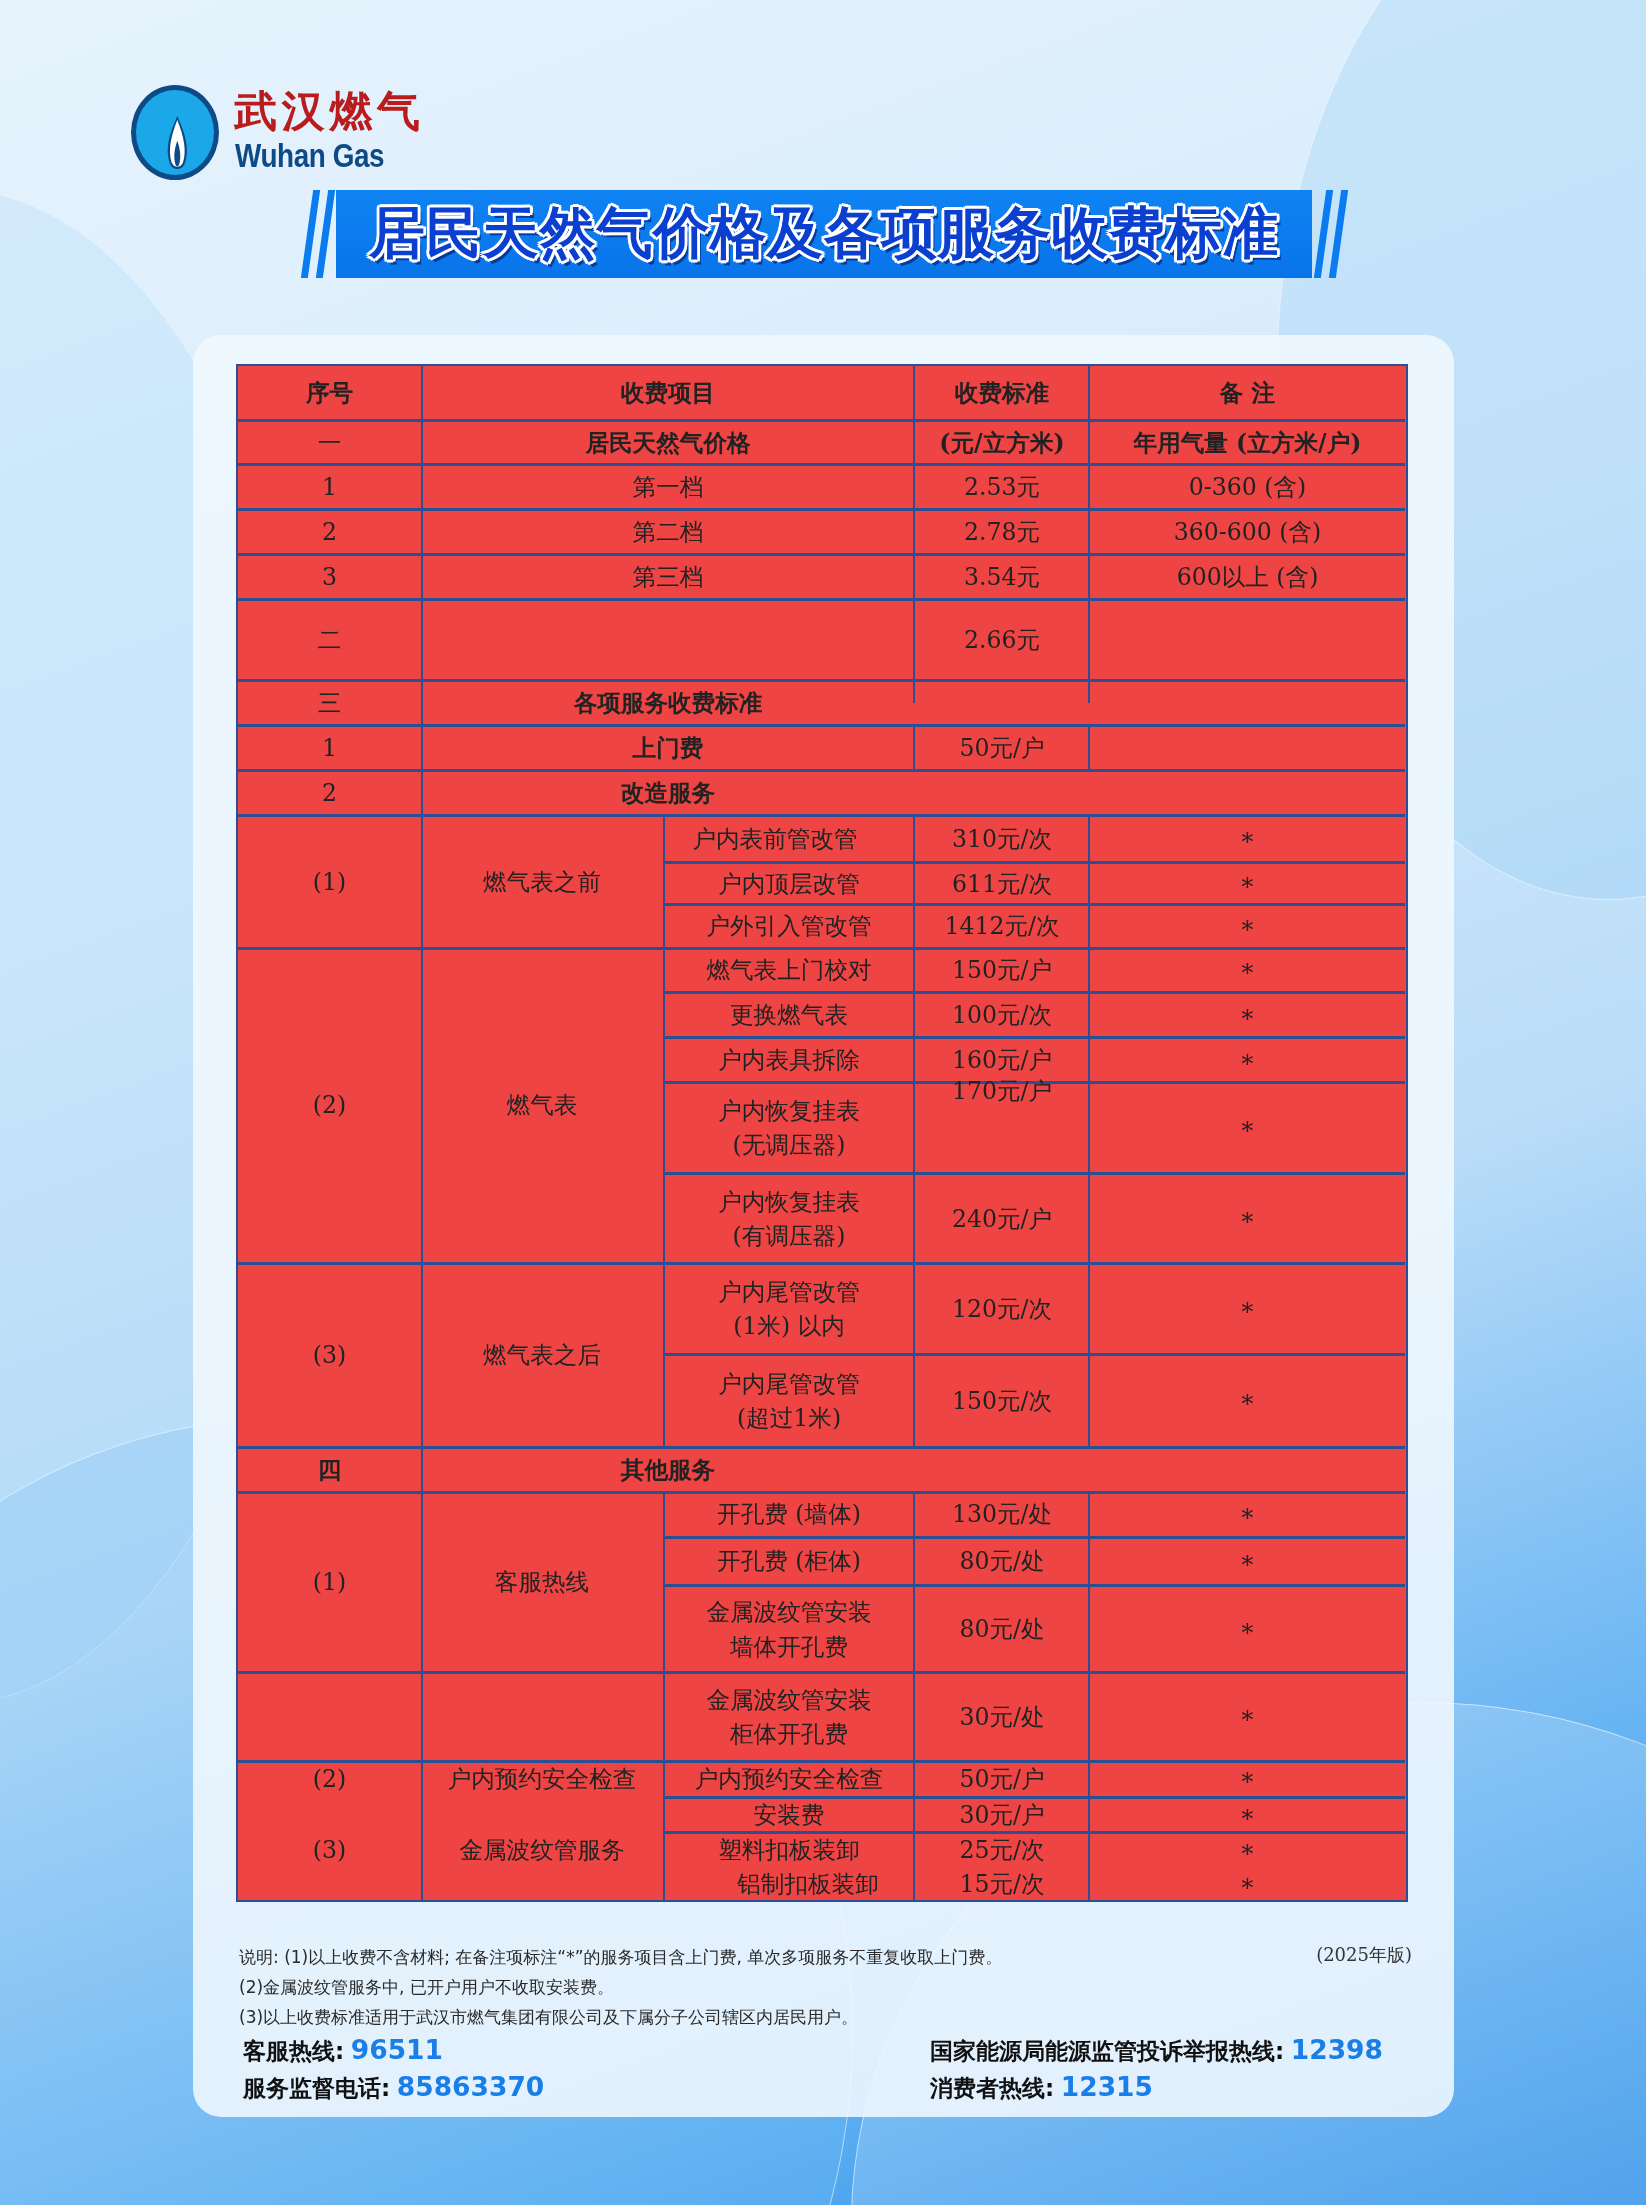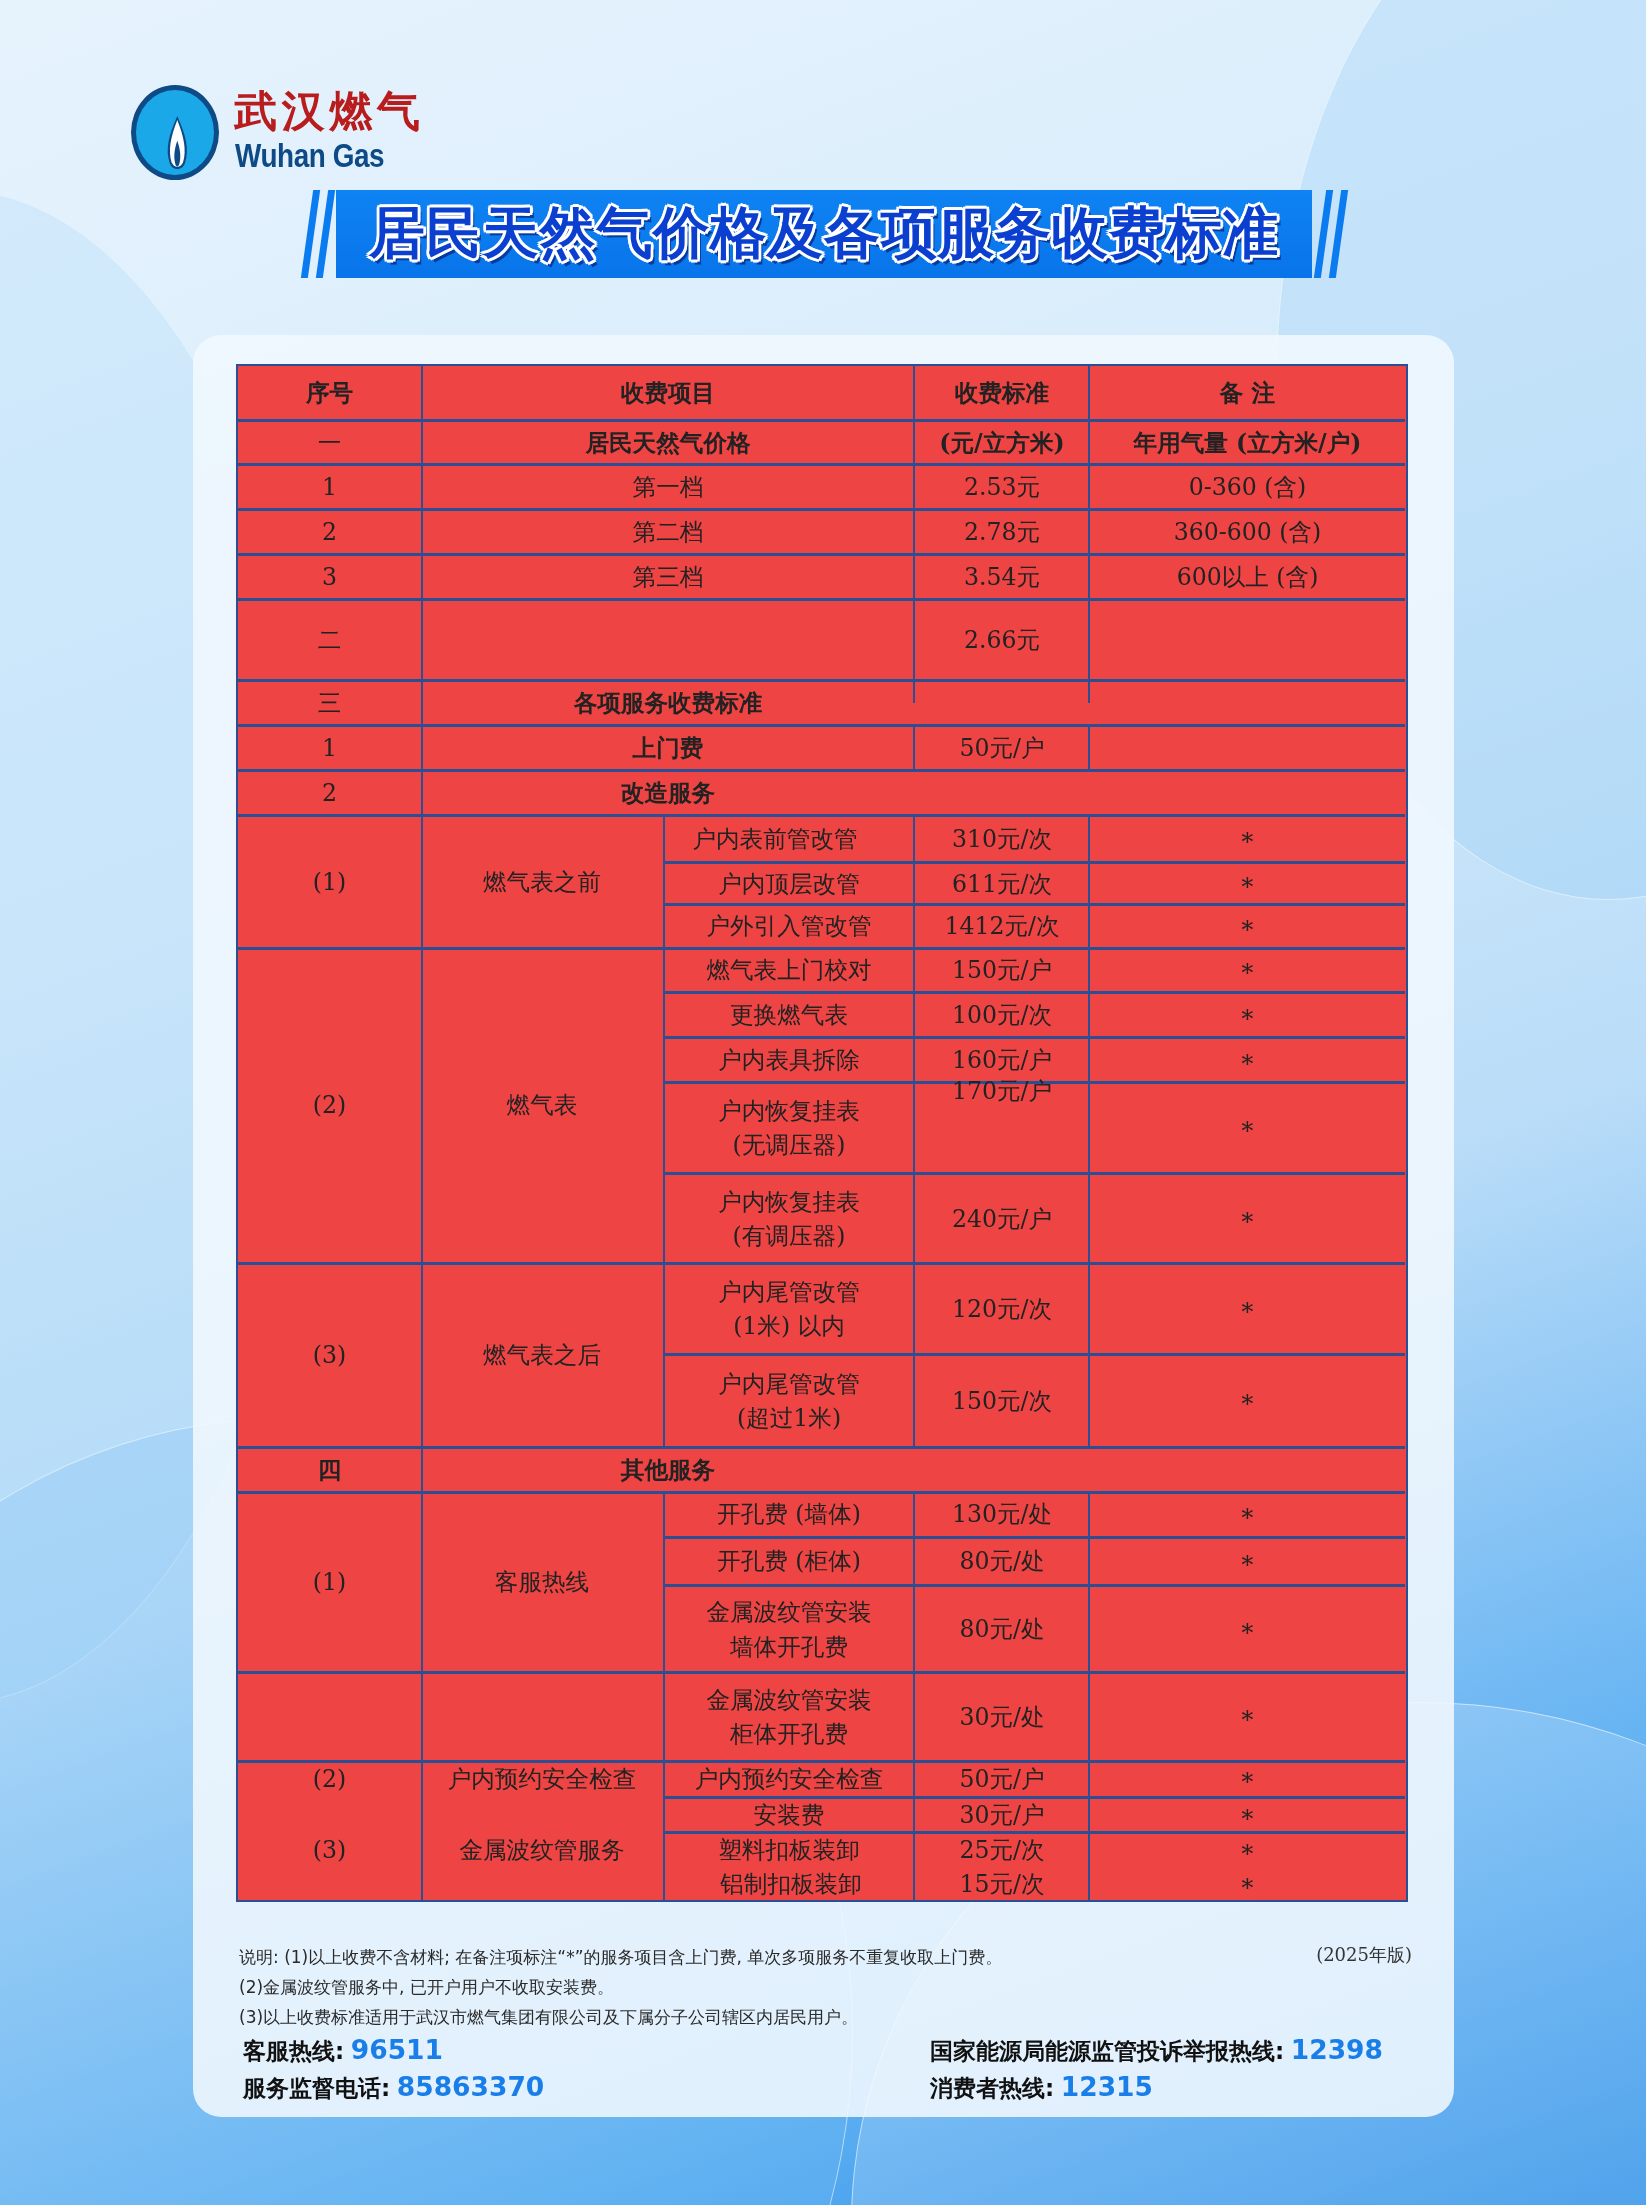--- a/index.html
+++ b/index.html
@@ -249,21 +249,21 @@
 
   <div class="cell" style="left:0;top:1433px;width:183px;height:103px">(3)</div>
   <div class="cell" style="left:184px;top:1433px;width:240px;height:103px">金属波纹管服务</div>
   <div class="cell" style="left:426px;top:1396px;width:250px;height:0"></div>
   <div class="cell" style="left:426px;top:1433px;width:250px;height:33px">安装费</div>
   <div class="cell" style="left:677px;top:1433px;width:174px;height:33px">30元/户</div>
   <div class="cell star" style="left:852px;top:1433px;width:315px;height:33px">*</div>
   <div class="cell" style="left:426px;top:1468px;width:250px;height:33px">塑料扣板装卸</div>
   <div class="cell" style="left:677px;top:1468px;width:174px;height:33px">25元/次</div>
   <div class="cell star" style="left:852px;top:1468px;width:315px;height:33px">*</div>
-  <div class="cell" style="left:409px;top:1501px;width:288px;height:35px">铝制扣板装卸</div>
+  <div class="cell" style="left:426px;top:1501px;width:288px;height:35px">铝制扣板装卸</div>
   <div class="cell" style="left:677px;top:1501px;width:174px;height:35px">15元/次</div>
   <div class="cell star" style="left:852px;top:1501px;width:315px;height:35px">*</div>
 </div>
 
 <div class="notes">
   <div>说明: (1)以上收费不含材料; 在备注项标注“*”的服务项目含上门费, 单次多项服务不重复收取上门费。</div>
   <div>(2)金属波纹管服务中, 已开户用户不收取安装费。</div>
   <div>(3)以上收费标准适用于武汉市燃气集团有限公司及下属分子公司辖区内居民用户。</div>
 </div>
 <div class="edition">(2025年版)</div>

